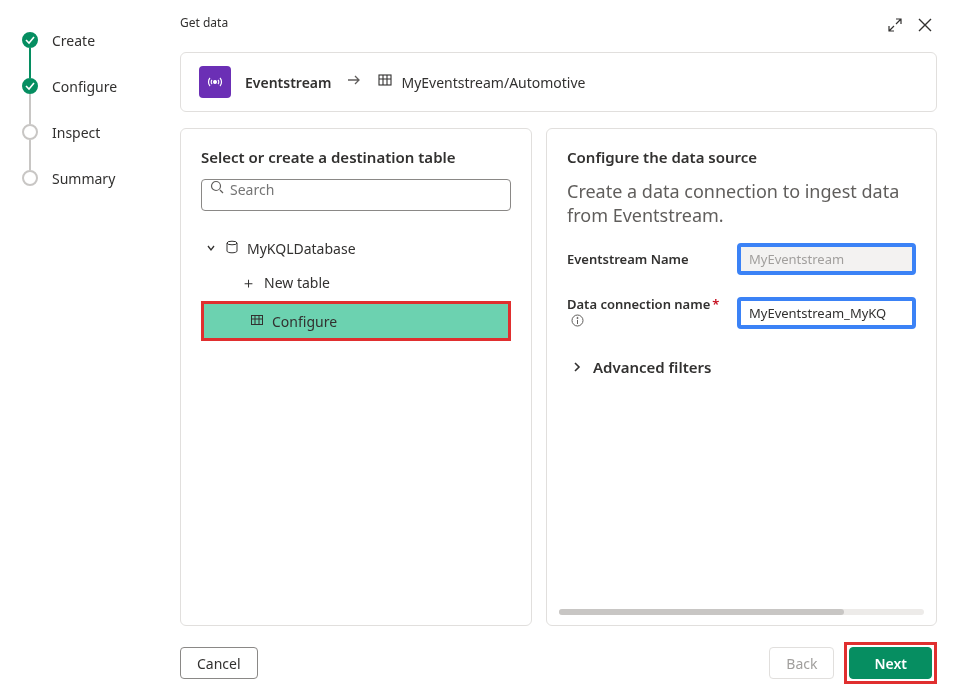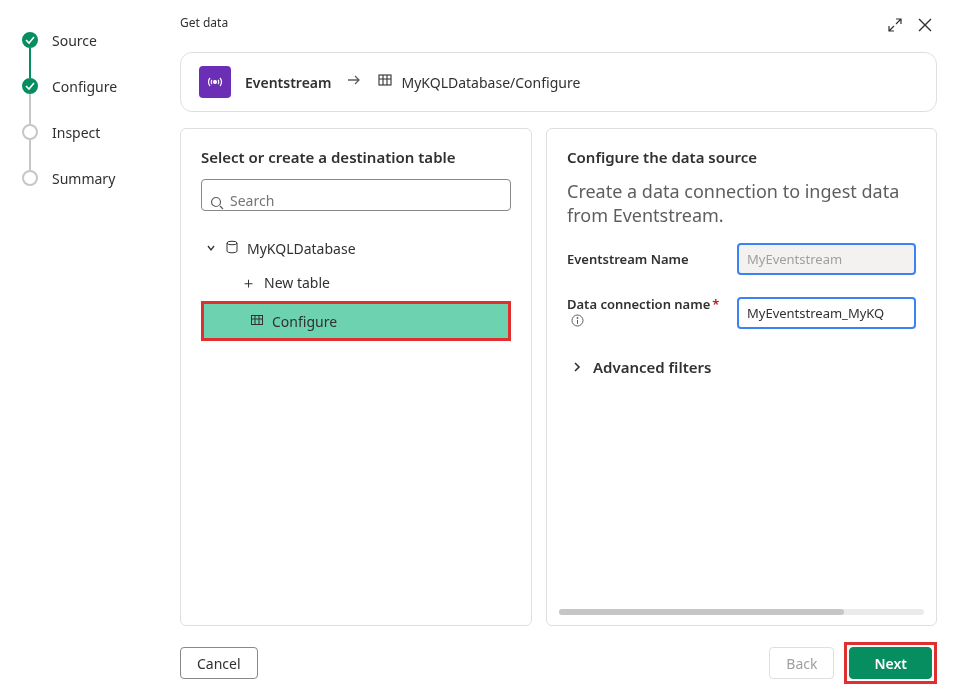--- a/index.html
+++ b/index.html
@@ -19,51 +19,51 @@
     .main { flex: 1; display: flex; flex-direction: column; padding: 10px 18px 16px 0; }
 
     .header-row { display: flex; align-items: flex-start; padding: 4px 4px 10px 40px; }
     .header-text { flex: 1; }
     .eyebrow { font-size: 12px; color: #323130; margin-bottom: 2px; }
     .title { font-size: 20px; font-weight: 600; }
     .hdr-actions { display: flex; gap: 14px; padding-top: 2px; }
     .hdr-actions svg { cursor: pointer; }
 
     
-    .bc-card { margin: 4px 0 16px 40px; border: 1px solid #e1dfdd; border-radius: 12px; height: 60px; display: flex; align-items: center; padding: 0 18px; gap: 14px; }
+    .bc-card { margin: 4px 0 16px 40px; border: 1px solid #e1dfdd; border-radius: 6px; height: 60px; display: flex; align-items: center; padding: 0 18px; gap: 14px; }
     .bc-chip { width: 32px; height: 32px; border-radius: 4px; background: #6b2fb5; display: flex; align-items: center; justify-content: center; }
     .bc-text { font-size: 14px; font-weight: 600; }
     .bc-arrow { color: #605e5c; }
     .bc-dest { display: flex; align-items: center; gap: 8px; font-size: 14px; }
 
     
     .cols { display: flex; gap: 14px; margin-left: 40px; flex: 1; min-height: 0; }
     .card { border: 1px solid #e1dfdd; border-radius: 6px; padding: 18px 20px; display: flex; flex-direction: column; }
     .left-card { width: 352px; }
     .right-card { flex: 1; overflow: hidden; position: relative; }
     .card-title { font-size: 15px; font-weight: 600; margin-bottom: 12px; }
     .card-sub { font-size: 18px; color: #605e5c; margin-bottom: 16px; }
 
-    .search-box { border: 1px solid #8a8886; border-radius: 4px; height: 32px; display: flex; align-items: flex-end; padding: 0 8px; gap: 6px; color: #605e5c; margin-bottom: 20px; }
+    .search-box { border: 1px solid #8a8886; border-radius: 4px; height: 32px; display: flex; align-items: flex-start; padding: 0 8px; gap: 6px; color: #605e5c; margin-bottom: 20px; }
     .search-box input { border: none; outline: none; flex: 1; font-size: 14px; color: #323130; background: transparent; }
 
     .tree { font-size: 14px; }
     .tree-node { display: flex; align-items: center; gap: 8px; height: 34px; padding-left: 4px; cursor: pointer; }
     .tree-node.indent-1 { padding-left: 40px; }
     .tree-node .plus { font-size: 15px; }
     .highlight-wrap { border: 3px solid #e02f2f; margin-top: 2px; }
     .tree-node.selected { background: #6cd2b0; }
     .tree-node.selected-pad { padding-left: 46px; }
 
     .form-row { display: flex; align-items: center; margin-bottom: 20px; }
     .form-label { font-size: 13px; font-weight: 600; flex: 0 0 170px; }
     .req { color: #c50f1f; margin-left: 2px; }
     .info-ic { margin-left: 4px; display: inline-flex; }
     .form-input { flex: 1; min-width: 0; }
-    .form-input input { width: 100%; height: 32px; border: 2px solid #3b82f6; border-radius: 4px; padding: 0 8px; font-size: 13px; color: #323130; }
+    .form-input input { width: 100%; height: 32px; border: 4px solid #3b82f6; border-radius: 4px; padding: 0 8px; font-size: 13px; color: #323130; }
     .form-input.disabled input { background: #f3f2f1; color: #a19f9d; }
     .accordion { display: flex; align-items: flex-end; gap: 10px; font-size: 15px; font-weight: 600; margin-top: 6px; cursor: pointer; padding-left: 4px; }
 
     .scroll-hint { position: absolute; left: 12px; bottom: 10px; right: 12px; height: 6px; background: #edebe9; border-radius: 3px; }
     .scroll-hint .thumb { width: 78%; height: 100%; background: #c8c6c4; border-radius: 3px; }
 
     
     .footer { display: flex; align-items: center; margin: 16px 0 0 40px; }
     .btn { height: 32px; border: 1px solid #8a8886; background: #fff; border-radius: 4px; padding: 0 16px; font-size: 14px; cursor: pointer; color: #323130; }
     .spacer { flex: 1; }
@@ -74,21 +74,21 @@
 </head>
 <body>
 
 <div class="stepper">
   <div class="step done">
     <span class="dot">
         <svg width="10" height="10" viewBox="0 0 10 10">
           <path d="M1 5 L4 8 L9 2" stroke="#fff" stroke-width="1.6" fill="none"></path>
         </svg>
       </span>
-    <span class="label">Source</span>
+    <span class="label">Create</span>
     <span class="connector"></span>
   </div>
   <div class="step done">
     <span class="dot">
         <svg width="10" height="10" viewBox="0 0 10 10">
           <path d="M1 5 L4 8 L9 2" stroke="#fff" stroke-width="1.6" fill="none"></path>
         </svg>
       </span>
     <span class="label">Configure</span>
     <span class="connector pending"></span>
@@ -132,21 +132,21 @@
     </span>
     <span class="bc-text">Eventstream</span>
     <span class="bc-arrow"><svg width="18" height="18" viewBox="0 0 18 18" stroke="#605e5c" fill="none" stroke-width="1.3">
           <path d="M3 9 H14 M10 5 L14 9 L10 13"></path>
         </svg></span>
     <span class="bc-dest">
       <span><svg width="16" height="16" viewBox="0 0 16 16" stroke="#323130" fill="none" stroke-width="1.1">
             <rect x="2" y="3" width="12" height="10"></rect>
             <path d="M2 7 H14 M6 3 V13 M10 3 V13"></path>
           </svg></span>
-      <span>MyKQLDatabase/Configure</span>
+      <span>MyEventstream/Automotive</span>
     </span>
   </div>
 
   <div class="cols">
 
     <div class="card left-card">
       <div class="card-title">Select or create a destination table</div>
       <div class="search-box">
         <svg width="14" height="14" viewBox="0 0 14 14" stroke="#605e5c" fill="none" stroke-width="1.2">
             <circle cx="6" cy="6" r="4.5"></circle>

